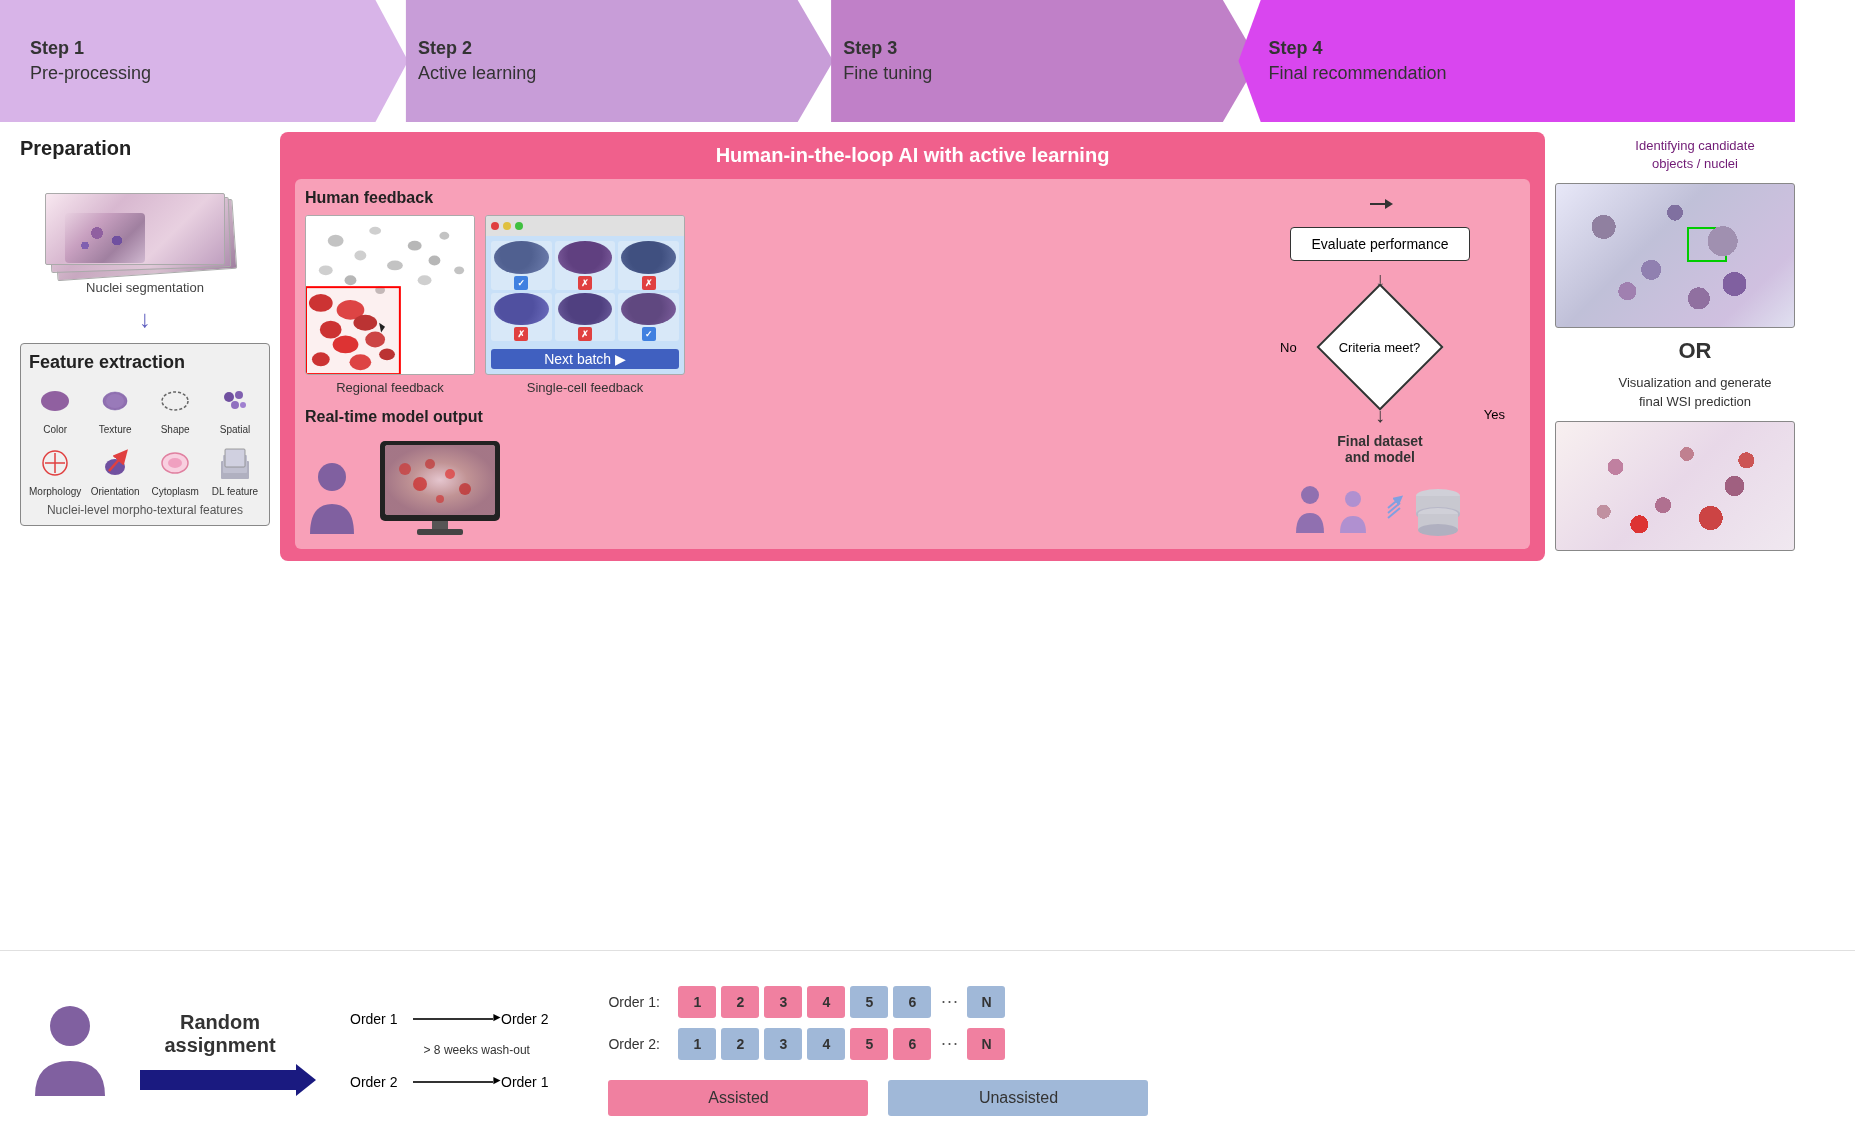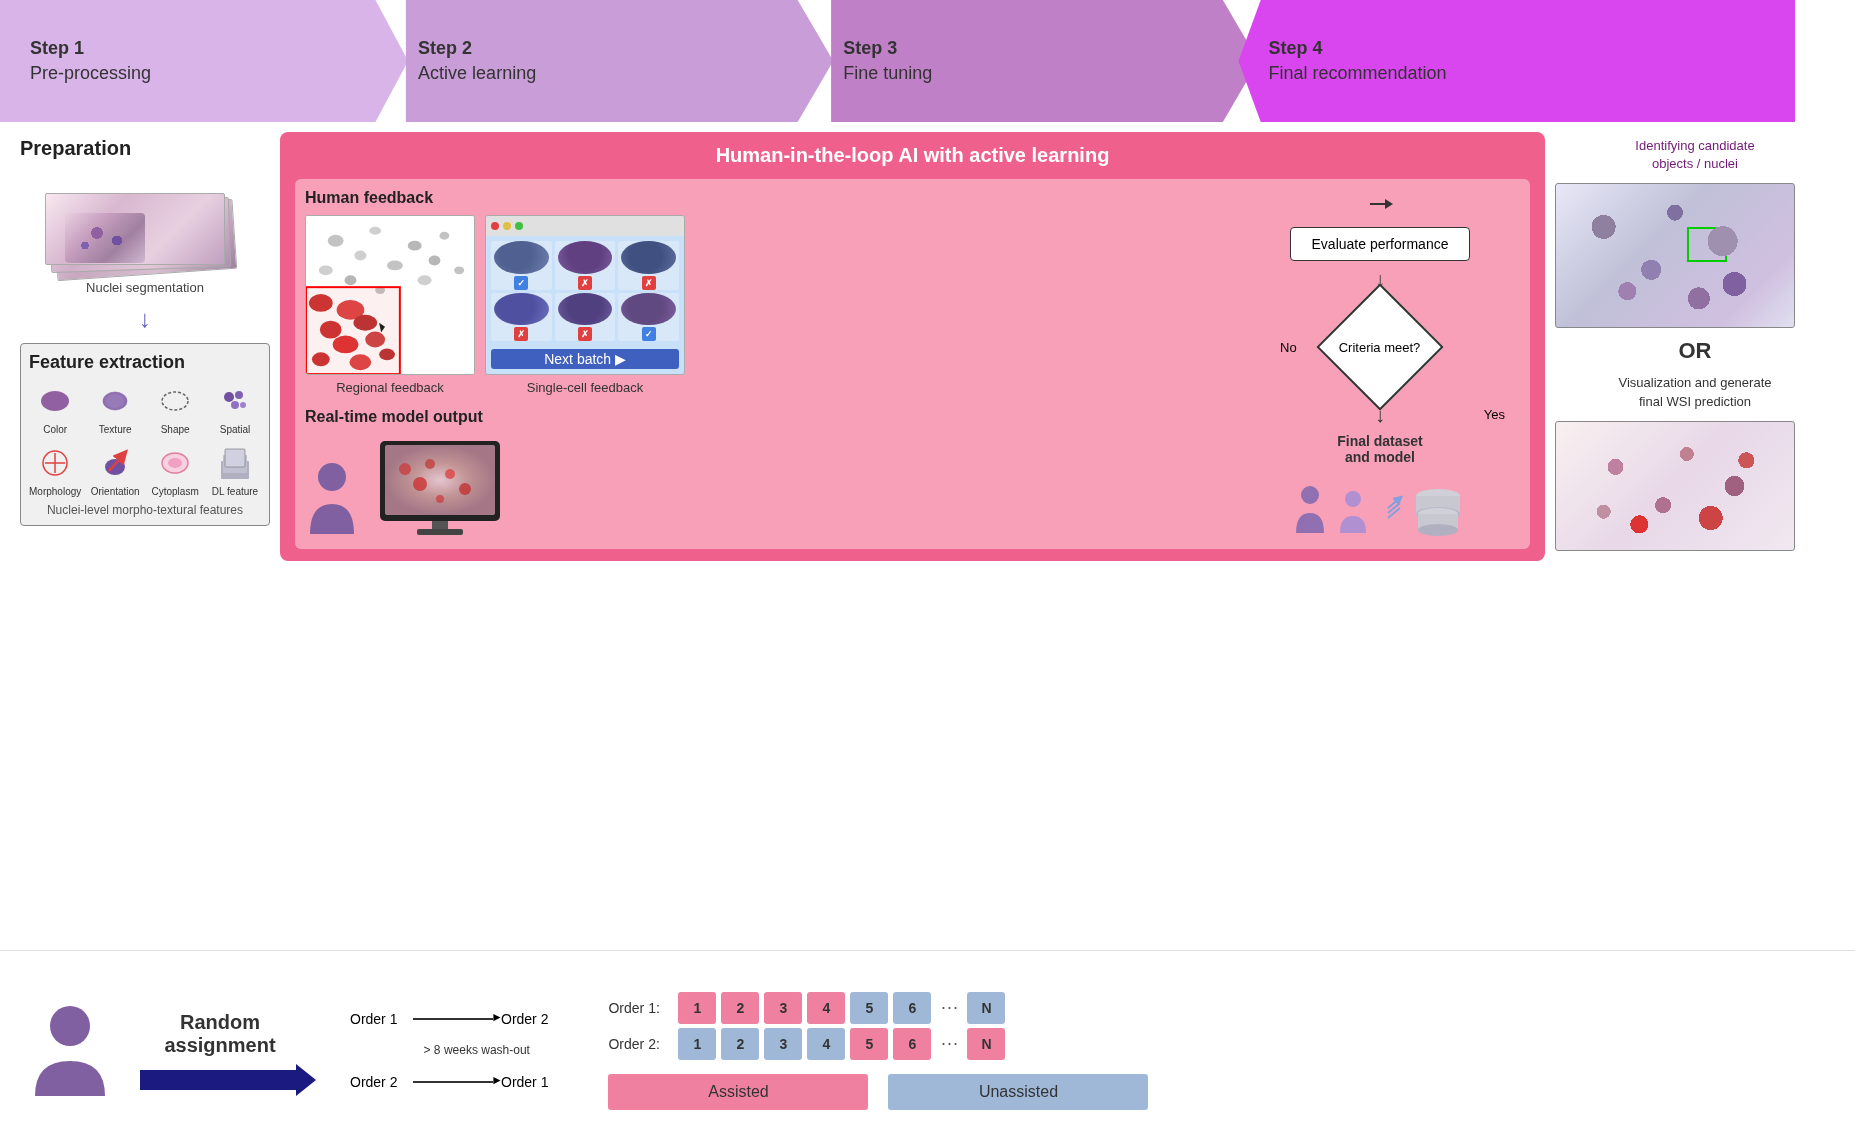--- a/index.html
+++ b/index.html
@@ -858,21 +858,21 @@
     <div style="margin-left:55px; font-size:12px; color:#333; line-height:1.4; text-align:center;">&gt; 8 weeks
 wash-out</div>
 
     <div class="order-row">
       <span style="font-size:14px;min-width:55px;">Order 2</span>
       <div class="order-line" style="width:80px;"></div>
       <span style="font-size:14px;">Order 1</span>
     </div>
   </div>
 
-  <div style="display:flex; flex-direction:column; gap:4px; margin-left:30px;">
+  <div style="display:flex; flex-direction:column; gap:10px; margin-left:30px;">
 
     <div class="order-seq">
       <span class="order-label-text" style="font-size:14px; min-width:65px;">Order 1:</span>
       <div class="seq-box seq-pink">1</div>
       <div class="seq-box seq-pink">2</div>
       <div class="seq-box seq-pink">3</div>
       <div class="seq-box seq-pink">4</div>
       <div class="seq-box seq-blue">5</div>
       <div class="seq-box seq-blue">6</div>
       <span class="seq-dots">···</span>

